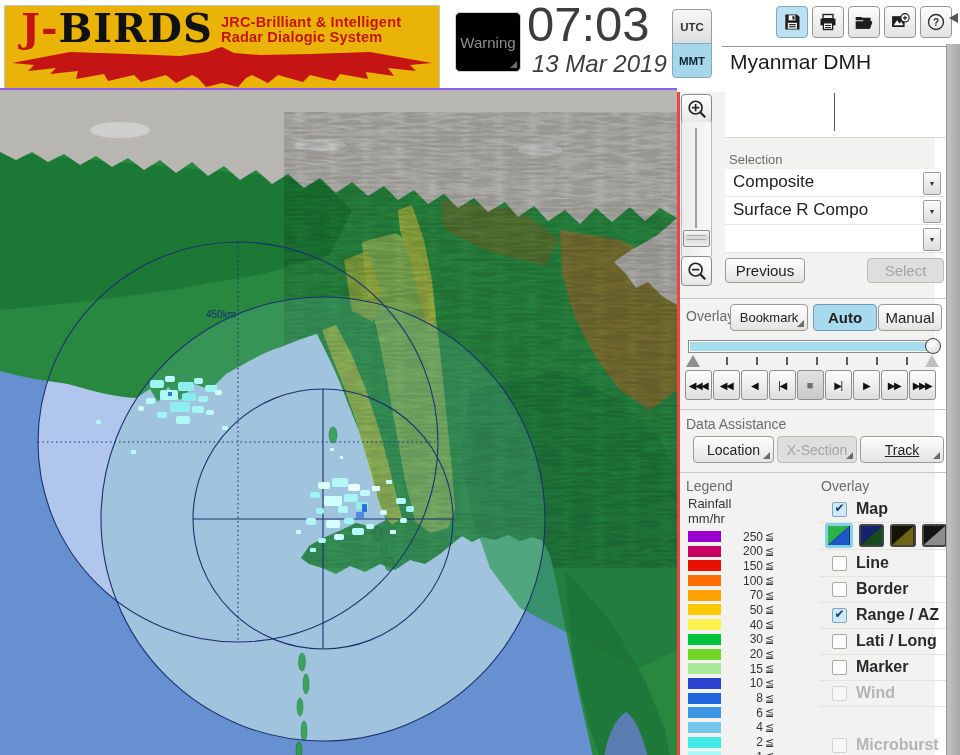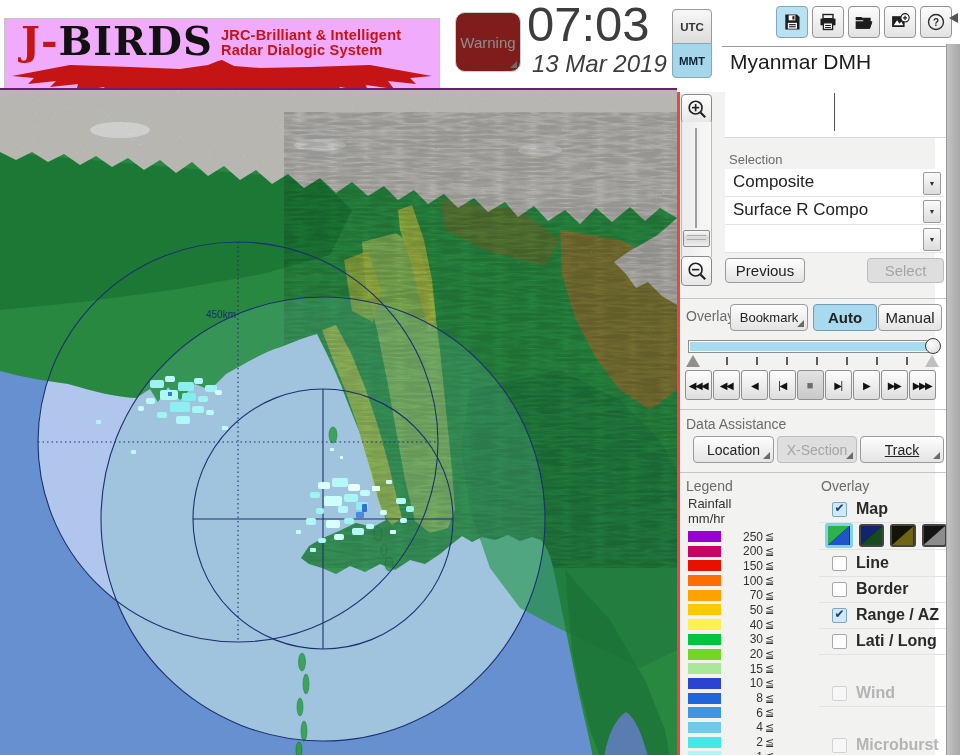--- a/index.html
+++ b/index.html
@@ -1,48 +1,48 @@
 <!DOCTYPE html>
 <html><head>
 <meta charset="utf-8">
 <style>
   html,body{margin:0;padding:0;}
   body{width:960px;height:755px;position:relative;overflow:hidden;background:#fff;
        font-family:"Liberation Sans",sans-serif;-webkit-font-smoothing:antialiased;}
 
   
   #header{position:absolute;left:0;top:0;width:960px;height:88px;background:#fff;}
-  #logo-box{position:absolute;left:4px;top:18px;width:434px;height:82px;border:1px solid #c4c4c4;background:#f0abfc;}
+  #logo-box{position:absolute;left:4px;top:5px;width:434px;height:82px;border:1px solid #c4c4c4;background:#eab308;}
   #logo-title{position:absolute;left:16px;top:-2px;font-family:"DejaVu Serif",serif;font-weight:bold;font-size:40px;letter-spacing:1px;color:#111;}
   #logo-title .red{color:#c41414;}
   #logo-tagline{position:absolute;left:216px;top:9px;color:#c41414;font-weight:bold;font-size:14.5px;line-height:15px;letter-spacing:.2px;}
   #eagle{position:absolute;left:5px;bottom:1px;}
 
   .corner-tri::after{content:"";position:absolute;right:3px;bottom:3px;width:0;height:0;
       border-left:7px solid transparent;border-bottom:7px solid #6a6a6a;}
-  #warning-btn{position:absolute;left:455px;top:12px;width:64px;height:58px;background:#7f1d1d;
-      border:1px solid #cfcfcf;border-radius:10px;color:#8e8e8e;font-size:15px;
+  #warning-btn{position:absolute;left:455px;top:12px;width:64px;height:58px;background:#000000;
+      border:1px solid #cfcfcf;border-radius:5px;color:#8e8e8e;font-size:15px;
       display:flex;align-items:center;justify-content:center;}
   #clock-time{position:absolute;left:527px;top:-4px;font-size:49px;color:#3d3d3d;}
   #clock-date{position:absolute;left:532px;top:50px;font-size:24px;color:#3d3d3d;font-style:italic;}
   .tz-btn{position:absolute;left:672px;width:38px;height:33px;border:1px solid #9a9a9a;
       font-size:11.5px;font-weight:bold;color:#333;display:flex;align-items:center;justify-content:center;}
   #utc-btn{top:9px;border-radius:4px 4px 0 0;background:linear-gradient(#f8f8f8,#dcdcdc);}
   #mmt-btn{top:43px;border-radius:0 0 4px 4px;background:#a5d6ea;border-color:#7fa9bf;color:#123;}
   #toolbar{position:absolute;left:776px;top:6px;display:flex;gap:4px;}
   .tool-btn{width:30px;height:30px;border:1px solid #949494;border-radius:4px;
       background:linear-gradient(#fdfdfd,#e2e2e2);display:flex;align-items:center;justify-content:center;}
   .tool-btn.sel{background:#b9e1f1;border-color:#7fa9bf;}
   #hdr-rule{position:absolute;left:722px;top:46px;width:224px;height:1px;background:#9a9a9a;}
   #owner{position:absolute;left:730px;top:50px;font-size:21px;color:#1c1c1c;}
   #collapse-arrow{position:absolute;right:2px;top:13px;width:0;height:0;
       border-top:5px solid transparent;border-bottom:5px solid transparent;border-right:9px solid #555;}
 
   
-  #map{position:absolute;left:0;top:88px;width:677px;height:667px;border-top:2px solid #701a75;box-sizing:border-box;}
+  #map{position:absolute;left:0;top:88px;width:677px;height:667px;border-top:2px solid #8b5cf6;box-sizing:border-box;}
   #map svg{display:block;}
 
   
   #panel{position:absolute;left:677px;top:92px;width:258px;height:667px;background:#f2f2f1;
       border-left:3px solid #ef4444;box-sizing:border-box;}
   #right-strip{position:absolute;right:0;top:44px;width:13px;height:711px;
       background:linear-gradient(90deg,#c2c2c2,#a8a8a8);border-left:1px solid #9a9a9a;}
 
   
   #zoomctl{position:absolute;left:1px;top:2px;width:30px;height:190px;}
@@ -543,20 +543,24 @@
         <div class="ov-lab">Border</div>
       </div>
     <div class="ov-row" style="top:132px;" data-checked="false">
         <div class="ov-box"></div>
         <div class="ov-lab">Lati / Long</div>
       </div>
     <div class="ov-row" style="top:106px;" data-checked="true">
         <div class="ov-box"></div>
         <div class="ov-lab">Range / AZ</div>
       </div>
+    <div class="ov-row" style="top:158px;" data-checked="false">
+        <div class="ov-box"></div>
+        <div class="ov-lab">Marker</div>
+      </div>
     <div class="ov-row" style="top:184px;" data-enabled="false" data-checked="false">
         <div class="ov-box"></div>
         <div class="ov-lab">Wind</div>
       </div>
     <div class="ov-row" style="top:236px;" data-enabled="false" data-checked="false">
         <div class="ov-box"></div>
         <div class="ov-lab">Microburst</div>
       </div>
   </div>
 </div>

